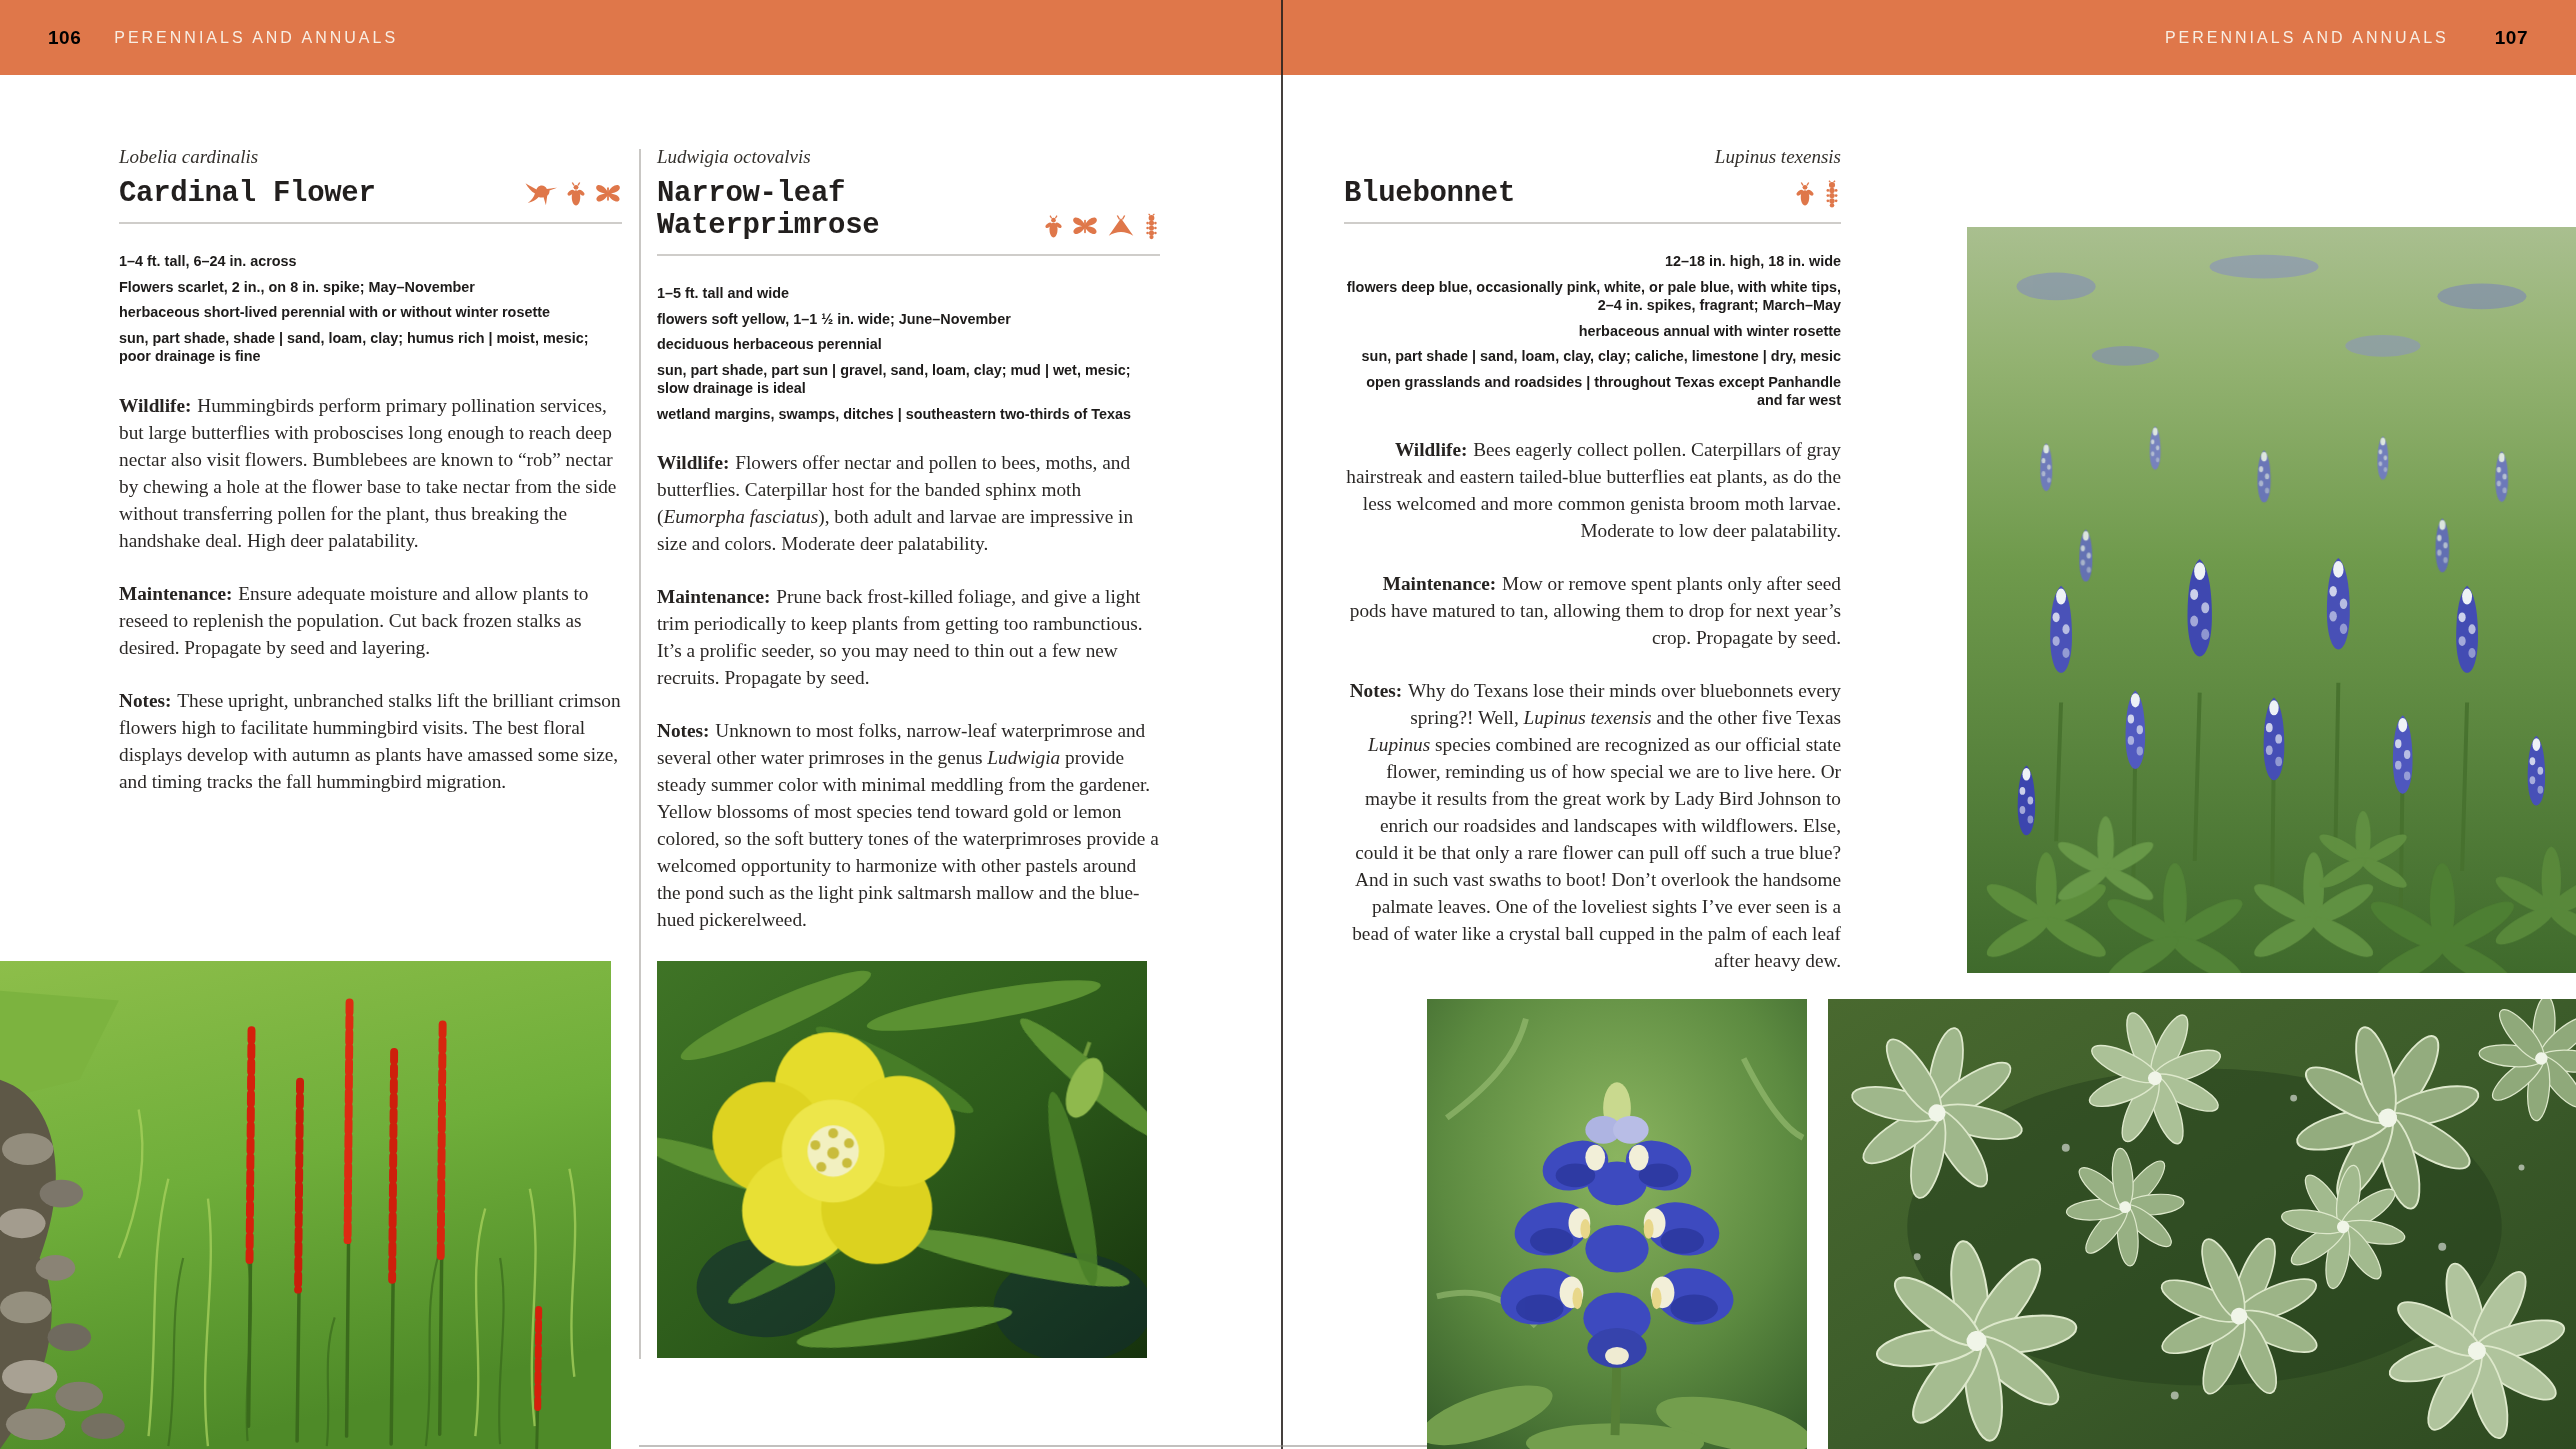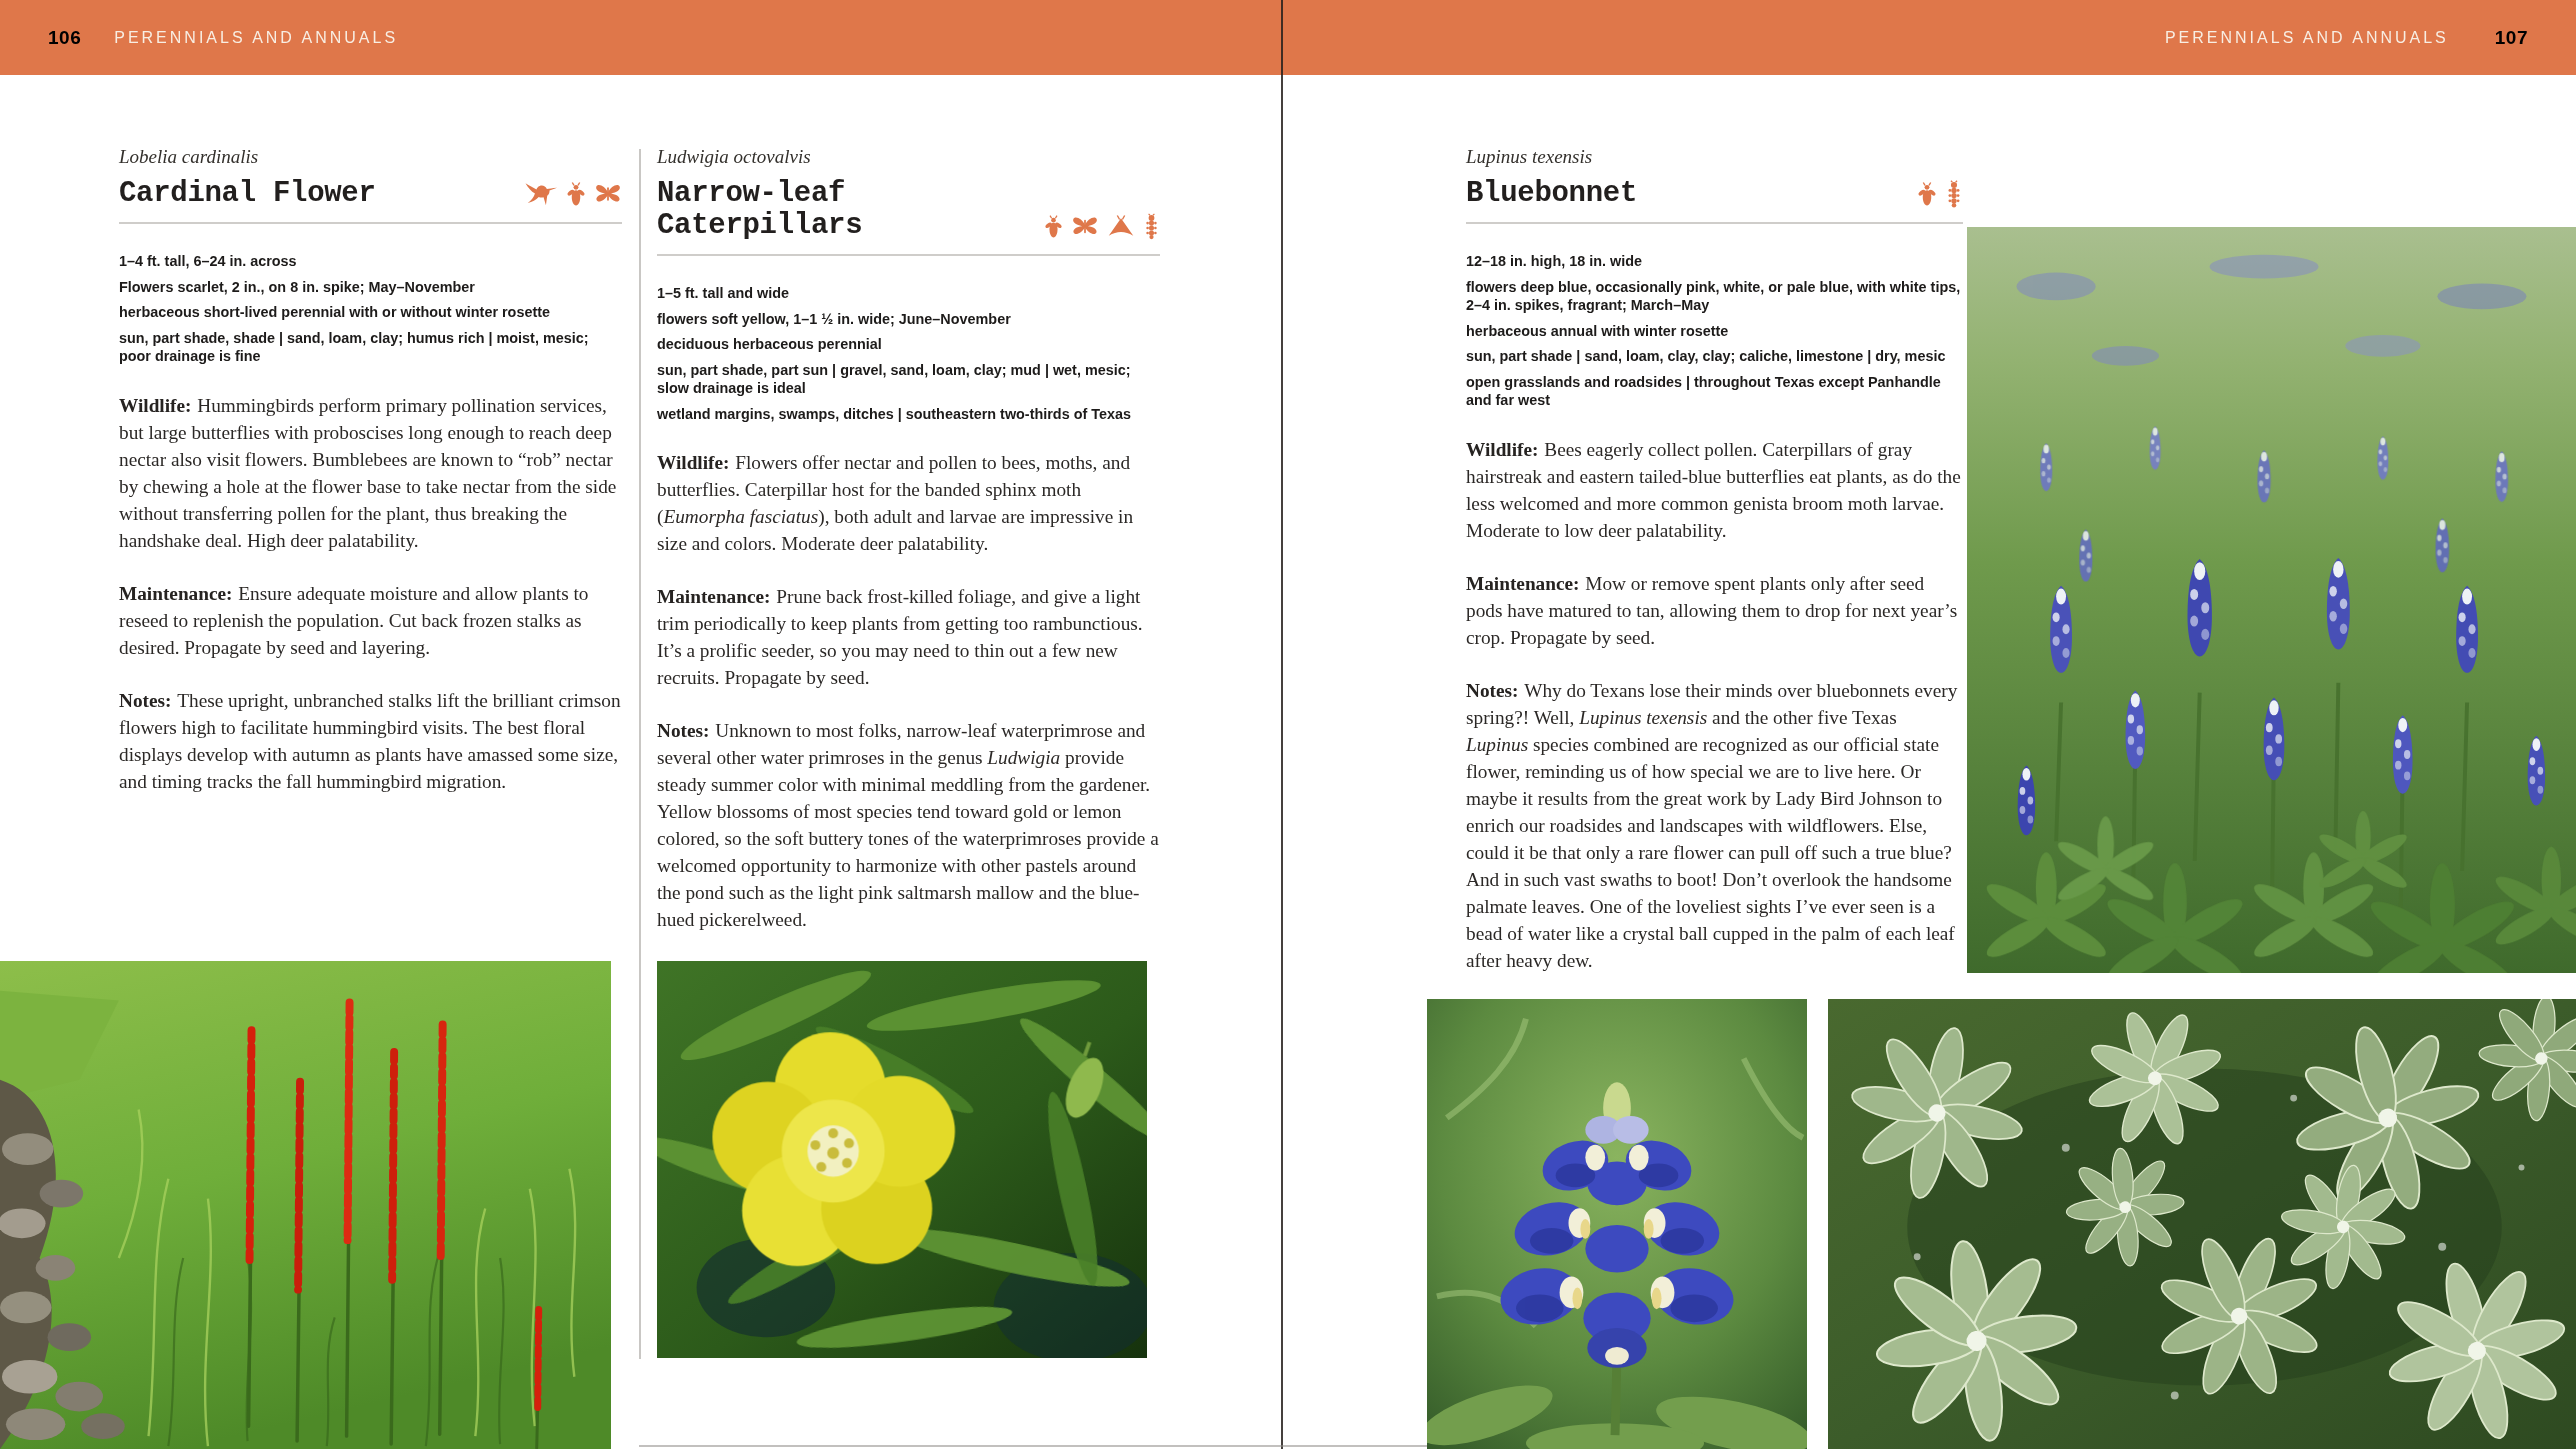--- a/index.html
+++ b/index.html
@@ -29,21 +29,21 @@
     font-size:16px; letter-spacing:3px; color:var(--header-text);
   }
   
   .spine { position:absolute; left:1281px; top:0; width:2px; height:1449px; background:#241F1B; opacity:.85; }
   .column-divider { position:absolute; left:639px; top:149px; width:2px; height:1210px; background:#C9C7C4; }
   .page-bottom-edge { position:absolute; left:639px; top:1445px; width:788px; height:2px; background:#8F8C88; opacity:.55; }
   
   .entry { position:absolute; top:145px; }
   #entry-cardinal      { left:119px;  width:503px; }
   #entry-waterprimrose { left:657px;  width:503px; }
-  #entry-bluebonnet    { left:1466px; width:497px; }
+  #entry-bluebonnet    { left:1344px; width:497px;text-align:right; }
   .species {
     margin:0 0 10px 0; font-style:italic; font-size:19px; line-height:23px; color:#33302C;
   }
   .title-row { display:flex; justify-content:space-between; align-items:flex-end; }
   .common-name {
     margin:0; font-family:Liberation Mono, monospace; font-weight:bold;
     font-size:29px; line-height:32px; letter-spacing:-0.3px; color:#221F1E;
   }
   .icon-row { display:flex; align-items:flex-end; gap:8px; padding-bottom:2px; flex:none; }
   .sp-icon { display:block; color:var(--accent); }
@@ -120,21 +120,21 @@
     <span class="plabel">Maintenance:</span><span><span>Ensure adequate moisture and allow plants to reseed to replenish the population. Cut back frozen stalks as desired. Propagate by seed and layering.</span></span>
   </p>
   <p class="para">
     <span class="plabel">Notes:</span><span><span>These upright, unbranched stalks lift the brilliant crimson flowers high to facilitate hummingbird visits. The best floral displays develop with autumn as plants have amassed some size, and timing tracks the fall hummingbird migration.</span></span>
   </p>
 </section>
 
 <section class="entry" id="entry-waterprimrose">
   <p class="species">Ludwigia octovalvis</p>
   <div class="title-row">
-    <h2 class="common-name">Narrow-leaf Caterpillars</h2>
+    <h2 class="common-name">Narrow-leaf Waterprimrose</h2>
     <div class="icon-row">
       <svg class="sp-icon" width="19" height="27" viewBox="0 0 24 30">
         <line x1="9.6" y1="4.6" x2="7.6" y2="1.2" stroke="currentColor" stroke-width="1.6"></line>
         <line x1="14.4" y1="4.6" x2="16.4" y2="1.2" stroke="currentColor" stroke-width="1.6"></line>
         <circle cx="12" cy="7" r="2.9" fill="currentColor"></circle>
         <ellipse cx="5.8" cy="13.4" rx="4.6" ry="2.4" fill="currentColor" transform="rotate(-38 5.8 13.4)"></ellipse>
         <ellipse cx="18.2" cy="13.4" rx="4.6" ry="2.4" fill="currentColor" transform="rotate(38 18.2 13.4)"></ellipse>
         <path fill="currentColor" d="M12 10.4 C15.5 10.4 17.1 14.2 17.1 18.6 C17.1 24.2 14.9 28.8 12 28.8 C9.1 28.8 6.9 24.2 6.9 18.6 C6.9 14.2 8.5 10.4 12 10.4 Z"></path>
       </svg>
       <svg class="sp-icon" width="28" height="27" viewBox="0 0 32 28">

